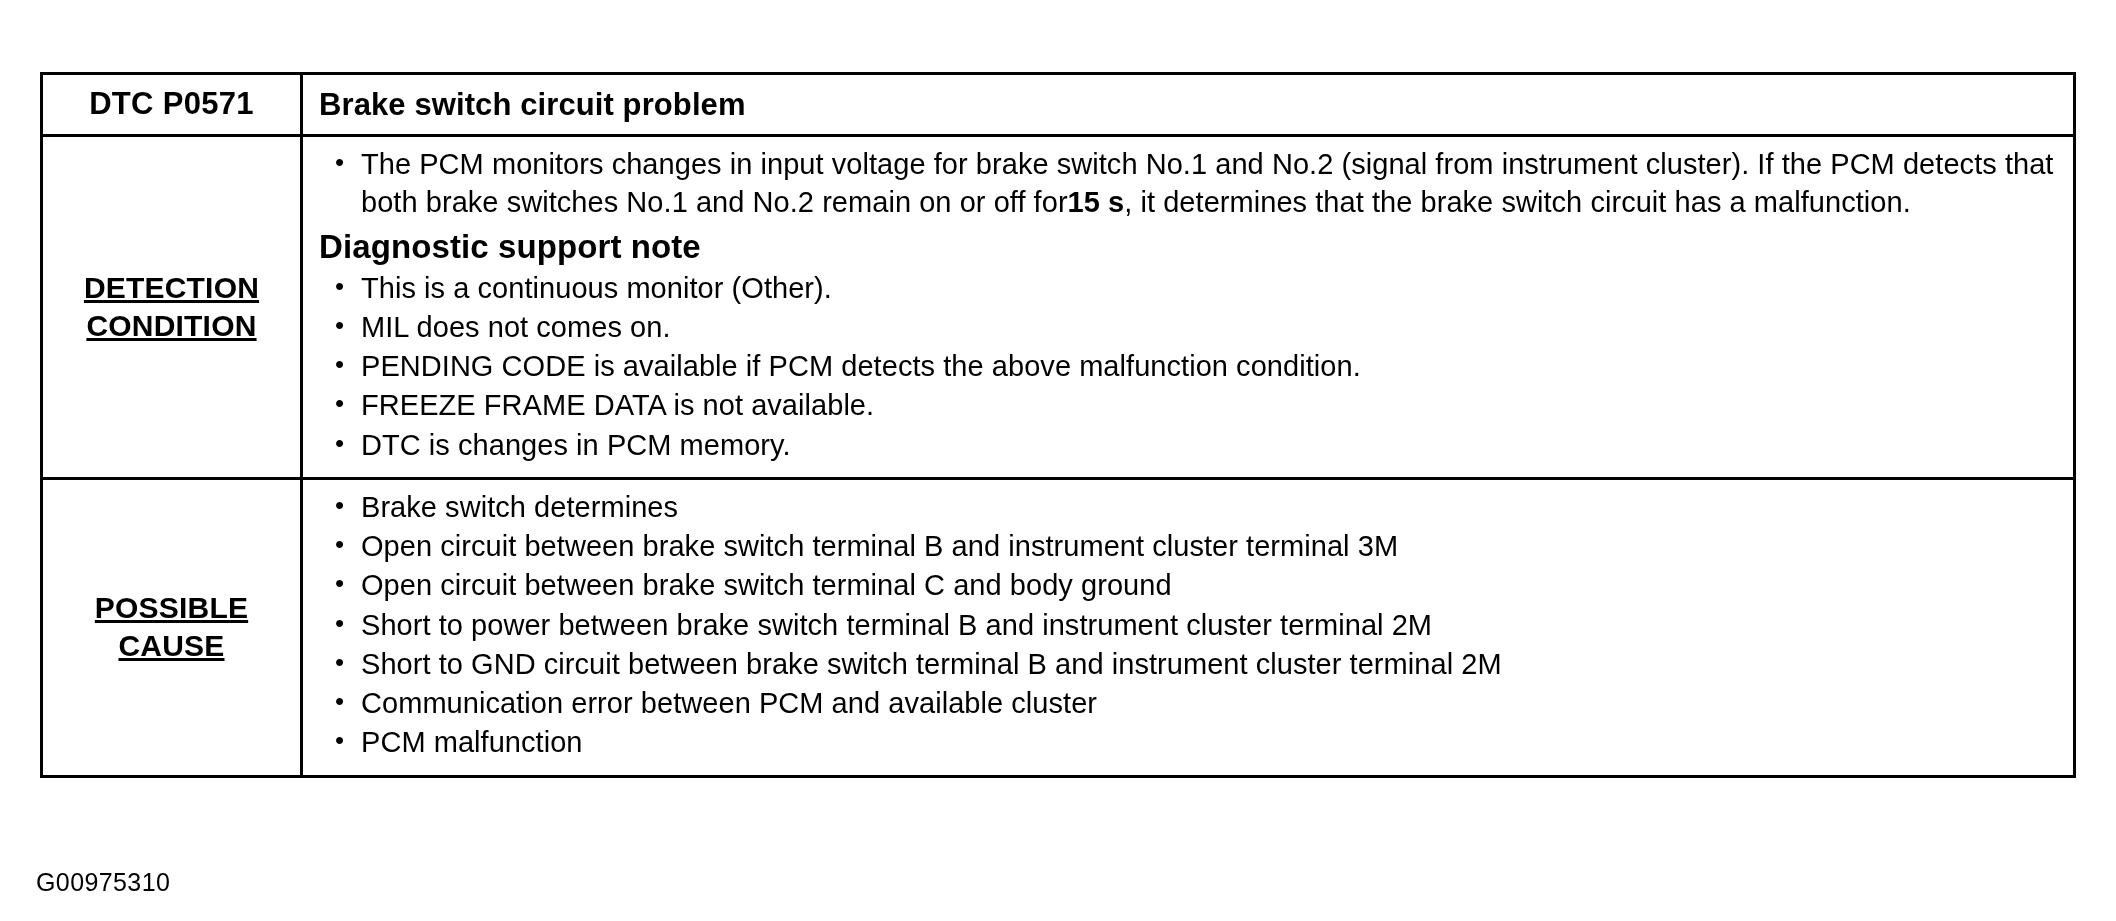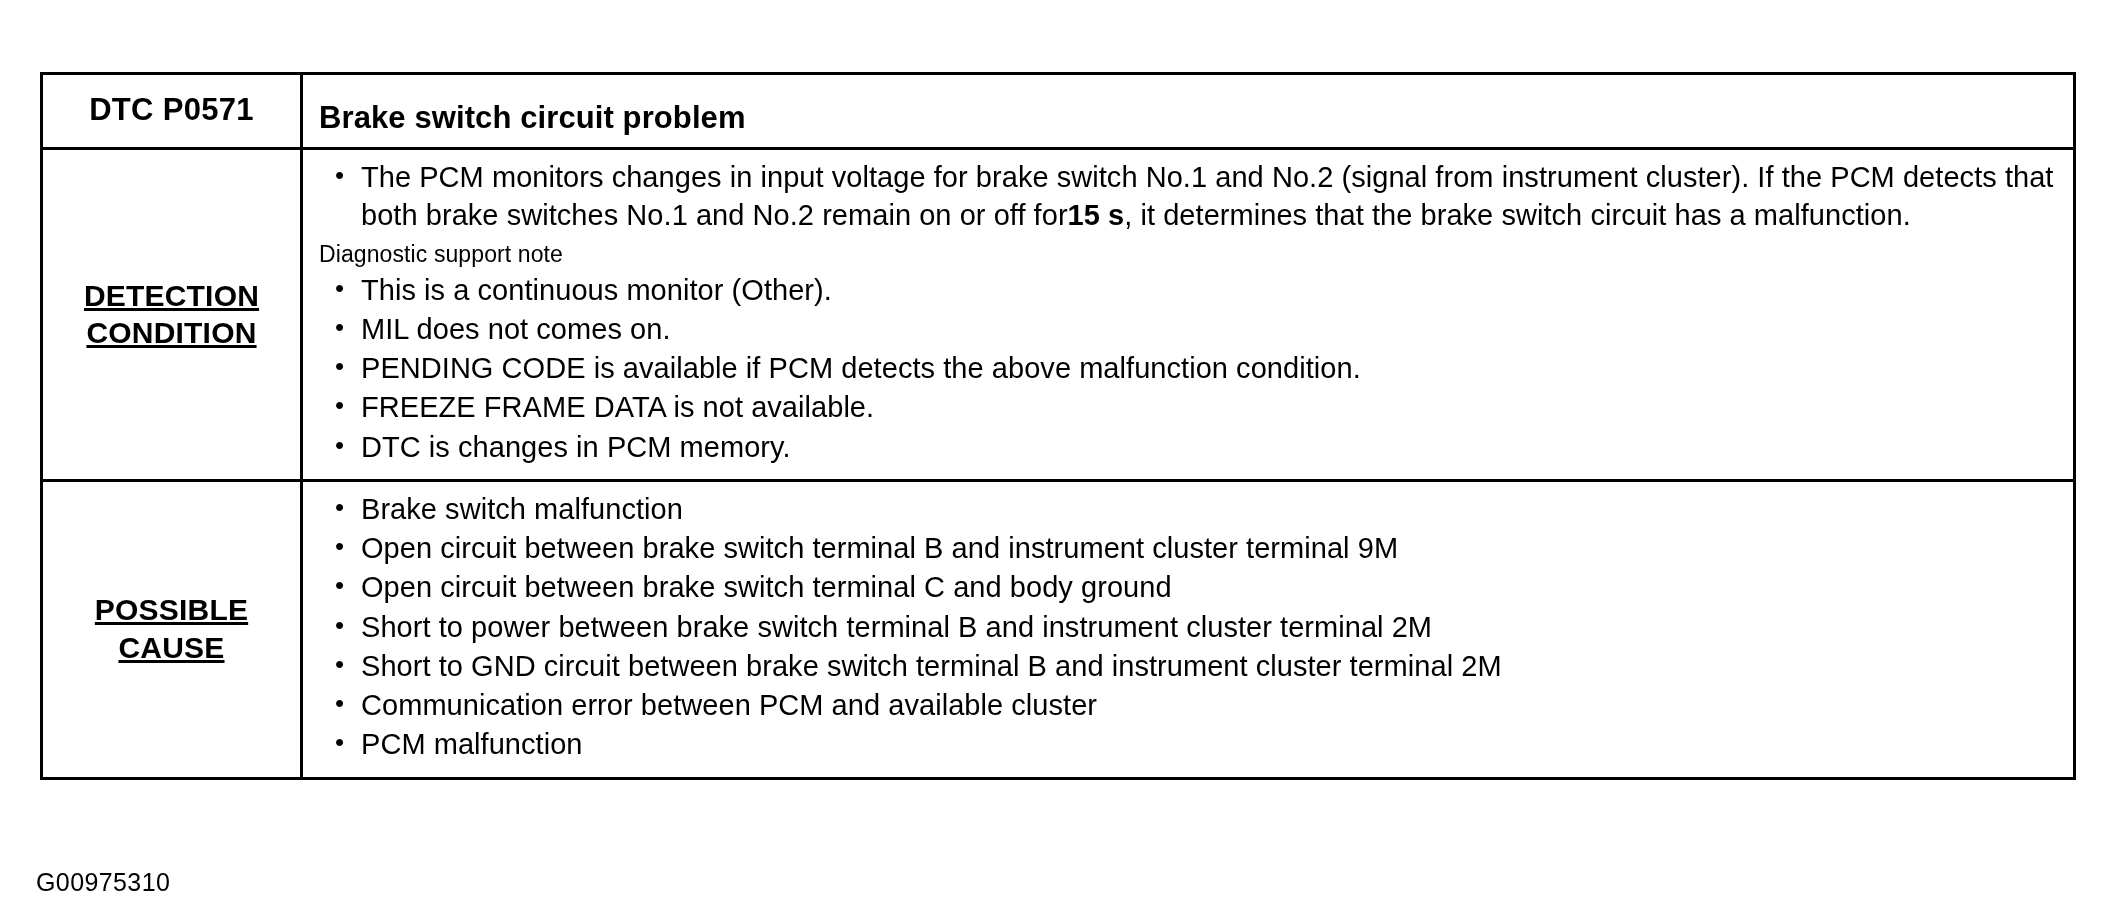--- a/index.html
+++ b/index.html
@@ -49,21 +49,21 @@
   .dtc-code {
     font-size: 31px;
     font-weight: bold;
     text-align: center;
     padding: 9px 6px 11px 6px;
     letter-spacing: 0.3px;
   }
   .dtc-title {
     font-size: 31px;
     font-weight: bold;
-    padding: 25px 10px 11px 16px;
+    padding: 12px 10px 11px 16px;
     letter-spacing: 0.1px;
   }
   .cell-body {
     padding: 8px 14px 12px 16px;
   }
   ul.bullets {
     list-style: none;
     margin: 0;
     padding: 0;
   }
@@ -77,22 +77,22 @@
   }
   ul.bullets > li::before {
     content: "\2022";
     position: absolute;
     left: 16px;
     top: -1px;
     font-size: 26px;
     line-height: 1.45;
   }
   .subhead {
-    font-size: 23px;
-    font-weight: normal;
+    font-size: 33px;
+    font-weight: bold;
     margin: 6px 0 3px 0;
     letter-spacing: 0.1px;
   }
   .bold-inline {
     font-weight: bold;
     margin-top: 16px;
   }
   .figure-id {
     position: absolute;
     left: 36px;
@@ -148,22 +148,22 @@
       <tr>
         <td class="col-label">
           <div class="label-text">
             <div>POSSIBLE</div>
             <div>CAUSE</div>
           </div>
         </td>
         <td>
           <div class="cell-body">
             <ul class="bullets">
-              <li>Brake switch malfunction</li>
-              <li>Open circuit between brake switch terminal B and instrument cluster terminal 9M</li>
+              <li>Brake switch determines</li>
+              <li>Open circuit between brake switch terminal B and instrument cluster terminal 3M</li>
               <li>Open circuit between brake switch terminal C and body ground</li>
               <li>Short to power between brake switch terminal B and instrument cluster terminal 2M</li>
               <li>Short to GND circuit between brake switch terminal B and instrument cluster terminal 2M</li>
               <li>Communication error between PCM and available cluster</li>
               <li>PCM malfunction</li>
             </ul>
           </div>
         </td>
       </tr>
     </tbody>

